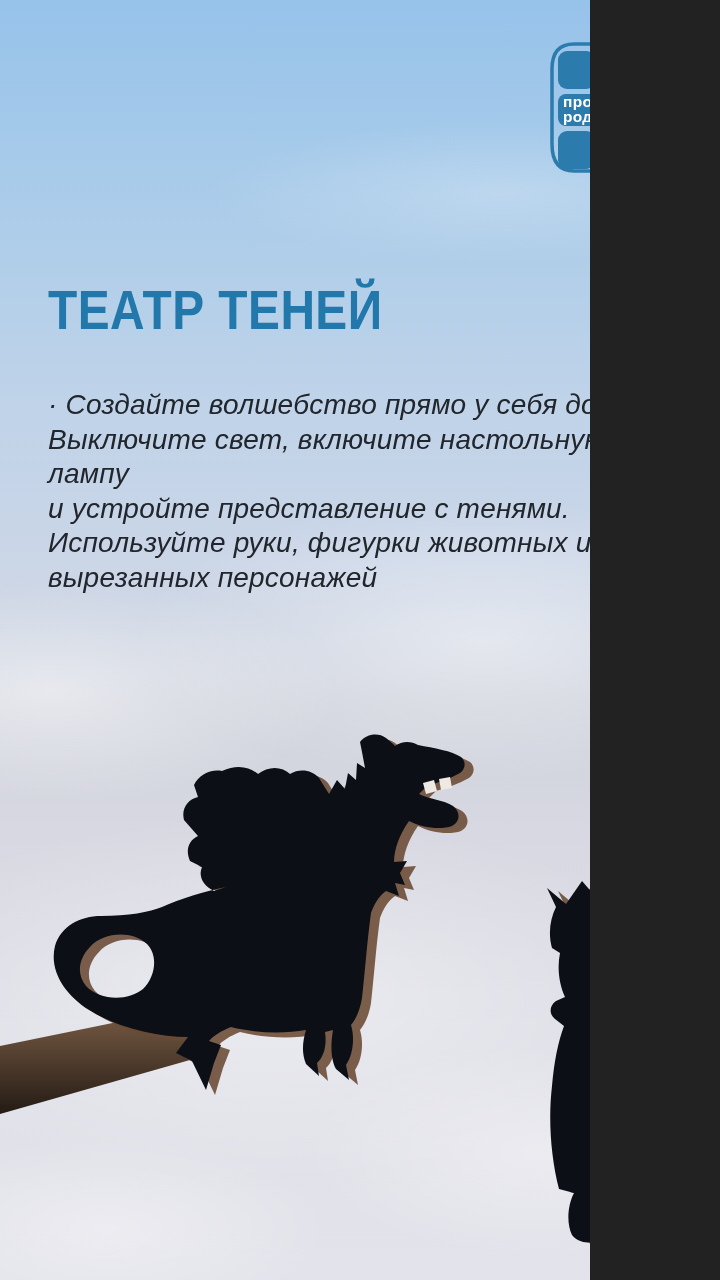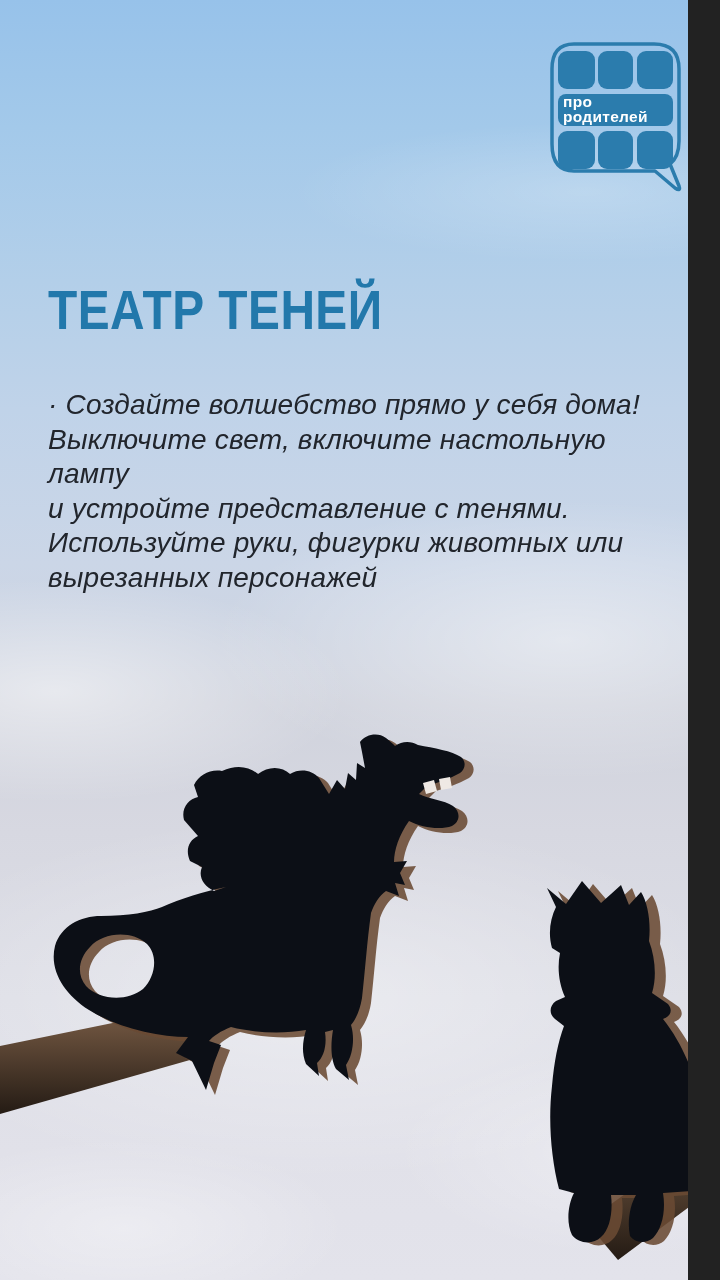--- a/index.html
+++ b/index.html
@@ -1,17 +1,17 @@
 <!DOCTYPE html>
 <html><head>
 <meta charset="utf-8">
 <style>
   html,body{margin:0;padding:0;background:#222;}
   .poster{
-    position:relative;width:688px;height:1280px;overflow:hidden;
+    position:relative;width:590px;height:1280px;overflow:hidden;
     font-family:"Liberation Sans","DejaVu Sans",sans-serif;
     background:
       radial-gradient(ellipse 420px 160px at 8% 54%, rgba(255,255,255,.50), transparent 70%),
       radial-gradient(ellipse 500px 200px at 82% 50%, rgba(255,255,255,.45), transparent 70%),
       radial-gradient(ellipse 620px 260px at 45% 78%, rgba(255,255,255,.40), transparent 70%),
       radial-gradient(ellipse 340px 150px at 92% 90%, rgba(255,255,255,.35), transparent 70%),
       radial-gradient(ellipse 320px 130px at 18% 96%, rgba(255,255,255,.35), transparent 70%),
       radial-gradient(ellipse 420px 100px at 85% 15%, rgba(255,255,255,.22), transparent 70%),
       linear-gradient(180deg,#97c2ea 0%,#a3c9ea 10%,#b3cfe9 22%,#c0d3e9 32%,#cbd6e7 44%,#d0d3dd 55%,#d7d8e1 65%,#dddee6 78%,#e1e1e9 90%,#e3e3eb 100%);
   }

